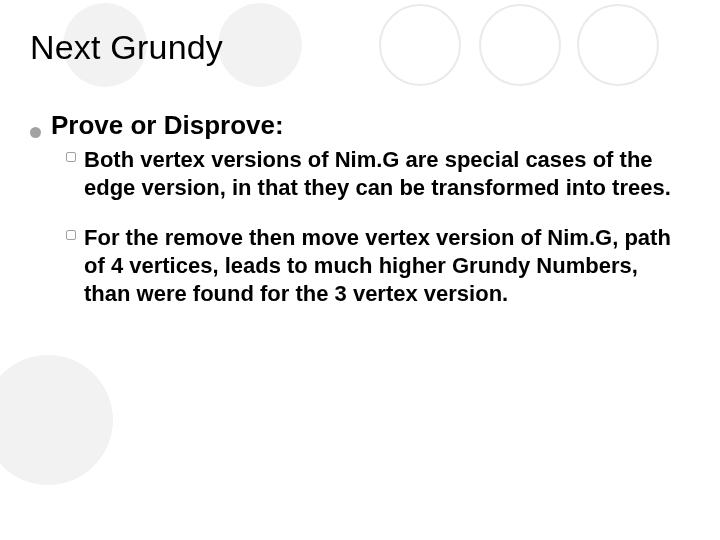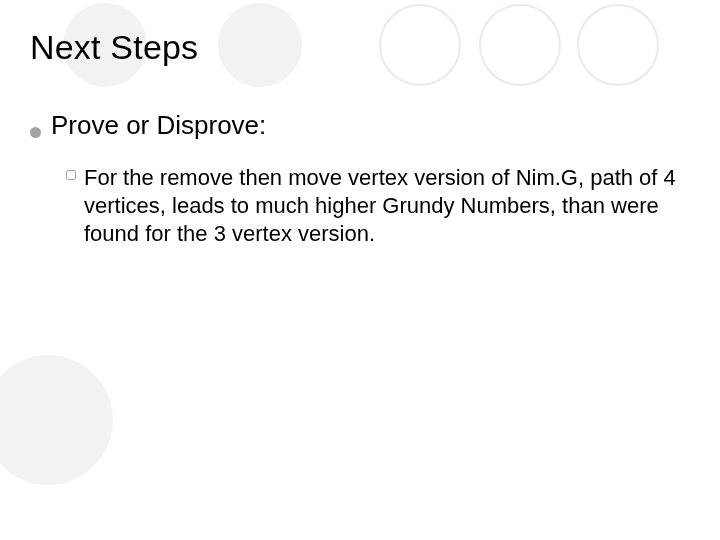--- a/index.html
+++ b/index.html
@@ -21,20 +21,21 @@
     padding: 28px 30px 20px 30px;
   }
   .title {
     font-size: 34px;
     font-weight: 400;
     margin-bottom: 42px;
     letter-spacing: 0.2px;
   }
   .item {
     margin-bottom: 22px;
+    font-weight: bold;
   }
   .item-head {
     display: flex;
     align-items: baseline;
     font-size: 26px;
     line-height: 1.25;
     margin-bottom: 4px;
   }
   .bullet-disc {
     width: 11px;
@@ -76,26 +77,30 @@
 <svg class="bg-circles" viewBox="0 0 720 540">
   <circle cx="105" cy="45" r="42" fill="#f2f2f2"></circle>
   <circle cx="260" cy="45" r="42" fill="#f2f2f2"></circle>
   <circle cx="420" cy="45" r="40" fill="none" stroke="#eaeaea" stroke-width="2"></circle>
   <circle cx="520" cy="45" r="40" fill="none" stroke="#eaeaea" stroke-width="2"></circle>
   <circle cx="618" cy="45" r="40" fill="none" stroke="#eaeaea" stroke-width="2"></circle>
   <circle cx="48" cy="420" r="65" fill="#f2f2f2"></circle>
 </svg>
 
 <div class="content">
-  <h1 class="title">Next Steps</h1>
+  <h1 class="title">Next Grundy</h1>
 
   <div class="item">
     <div class="item-head">
       <span class="bullet-disc"></span>
       <span class="text">Prove or Disprove:</span>
+    </div>
+    <div class="sub">
+      <span class="bullet-ring"></span>
+      <span class="text">Both vertex versions of Nim.G are special cases of the edge version, in that they can be transformed into trees.</span>
     </div>
   </div>
 
   <div class="item">
     <div class="sub">
       <span class="bullet-ring"></span>
       <span class="text">For the remove then move vertex version of Nim.G, path of 4 vertices, leads to much higher Grundy Numbers, than were found for the 3 vertex version.</span>
     </div>
   </div>
 </div>

